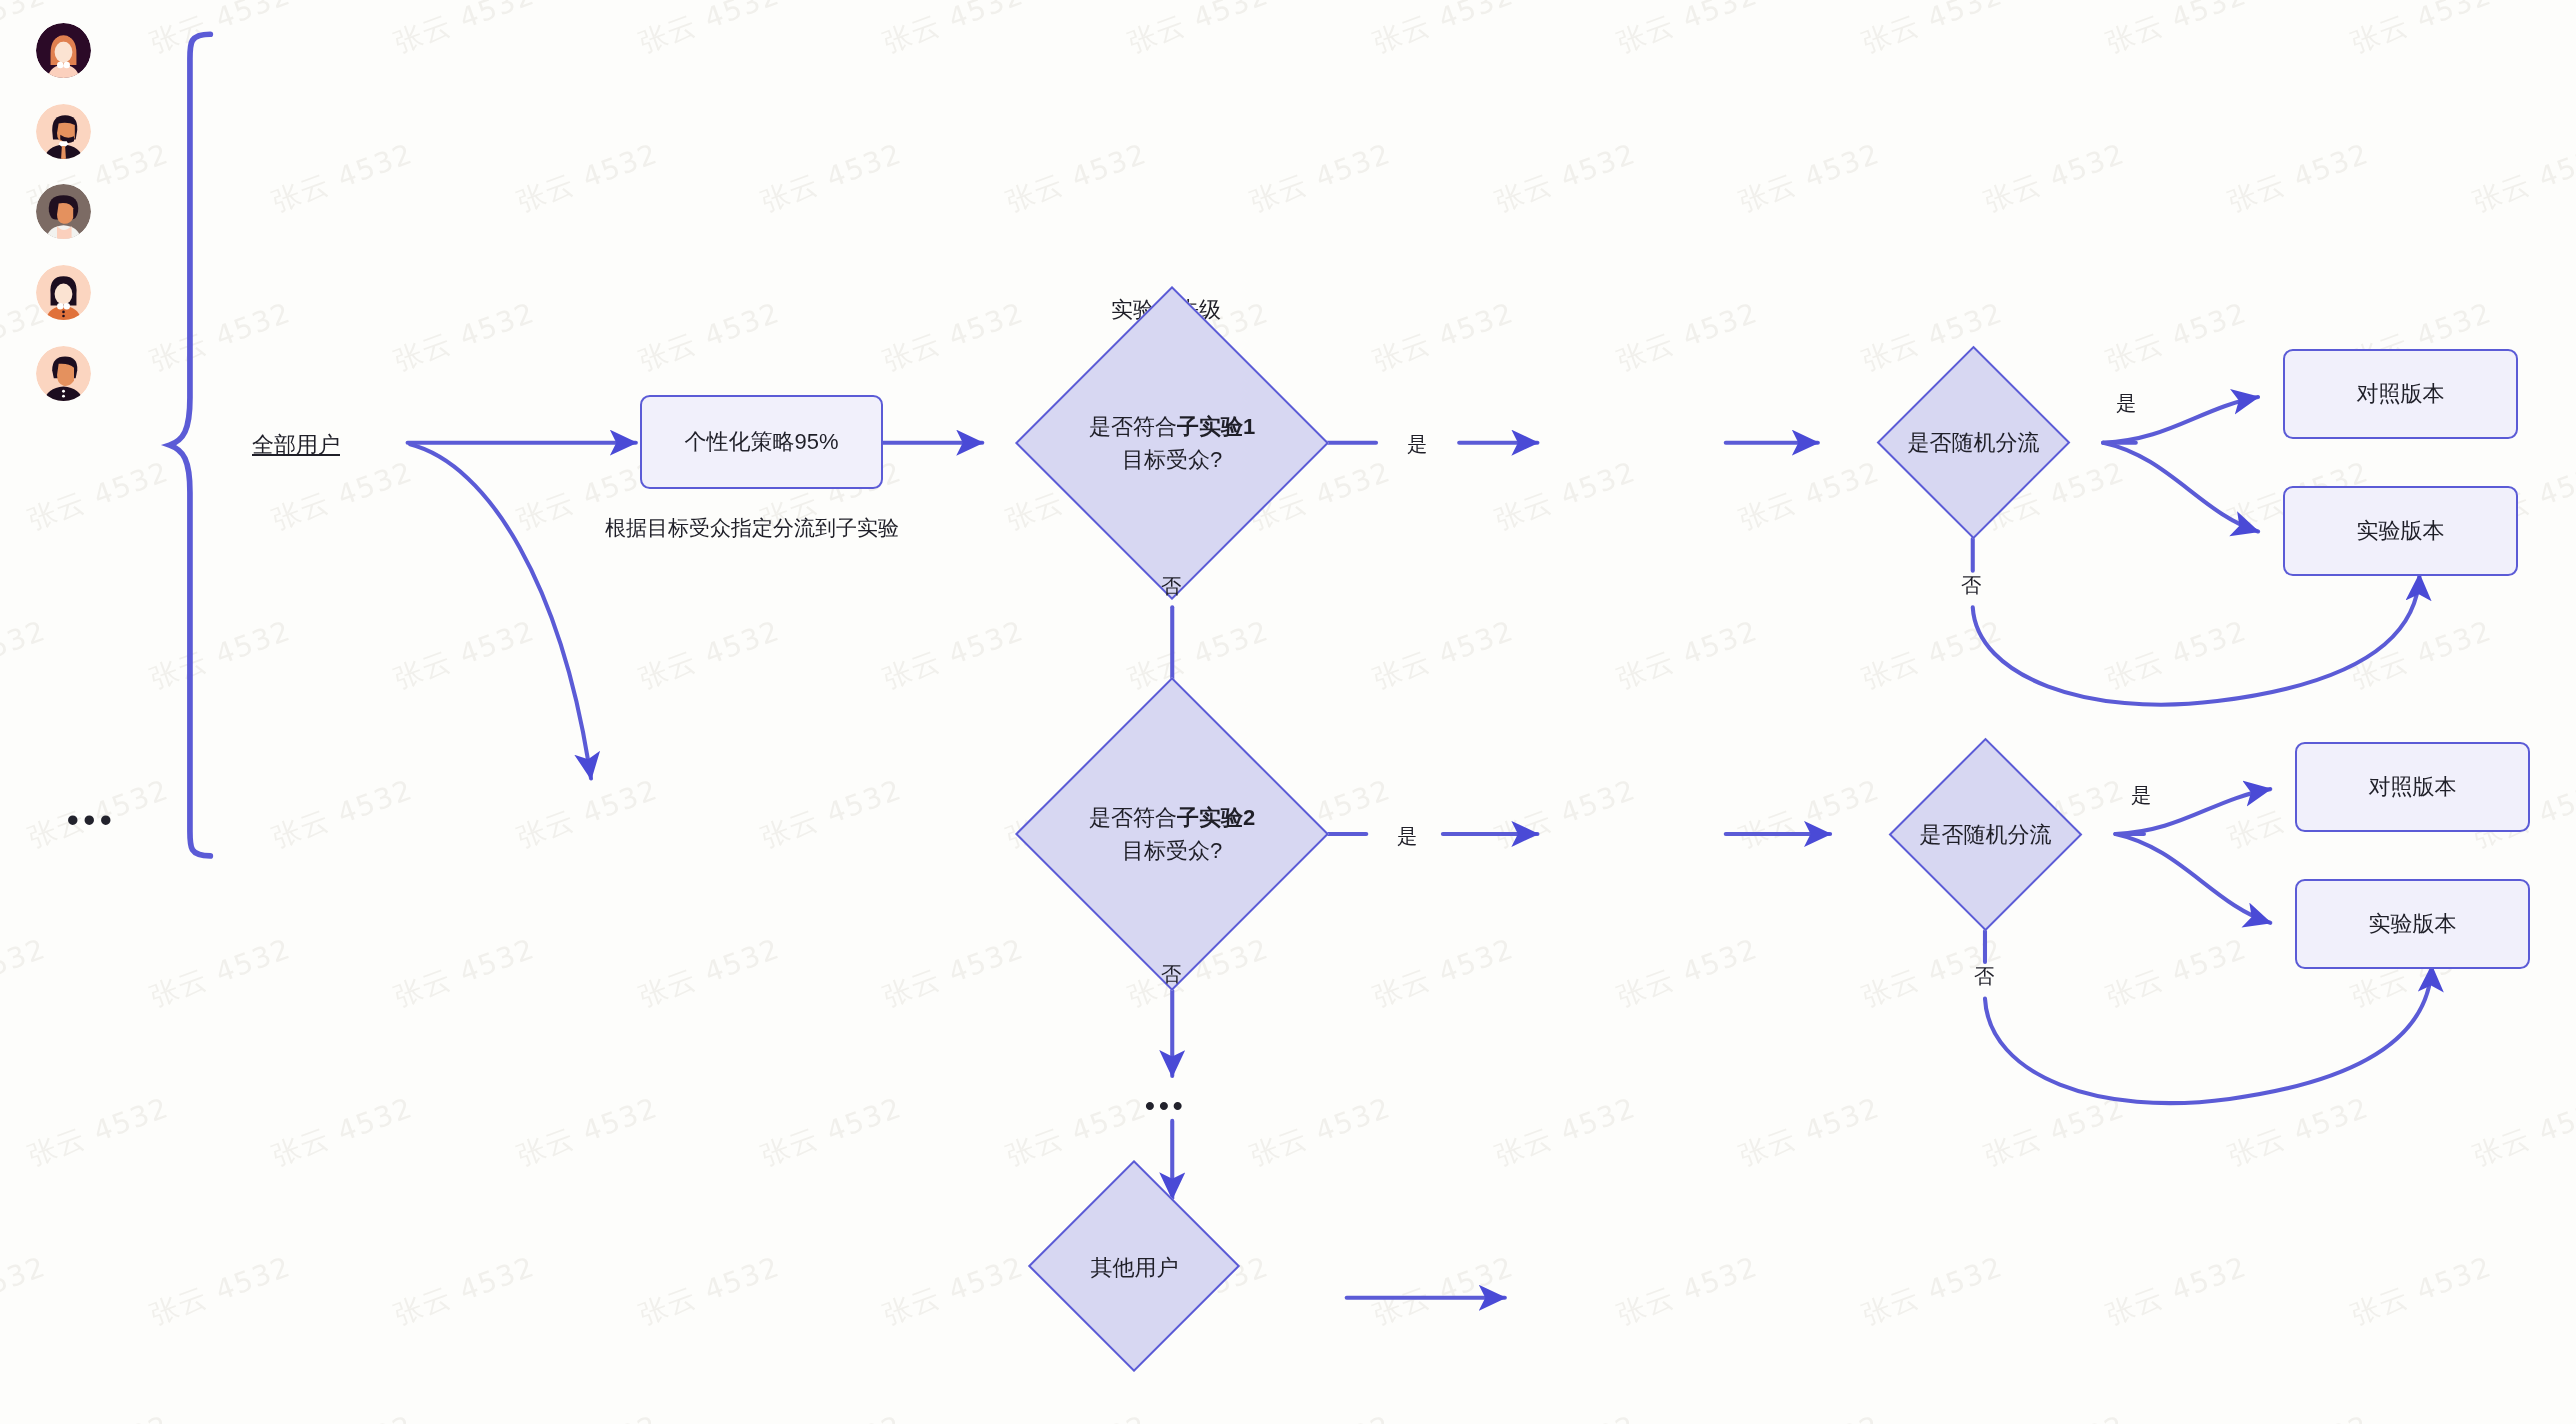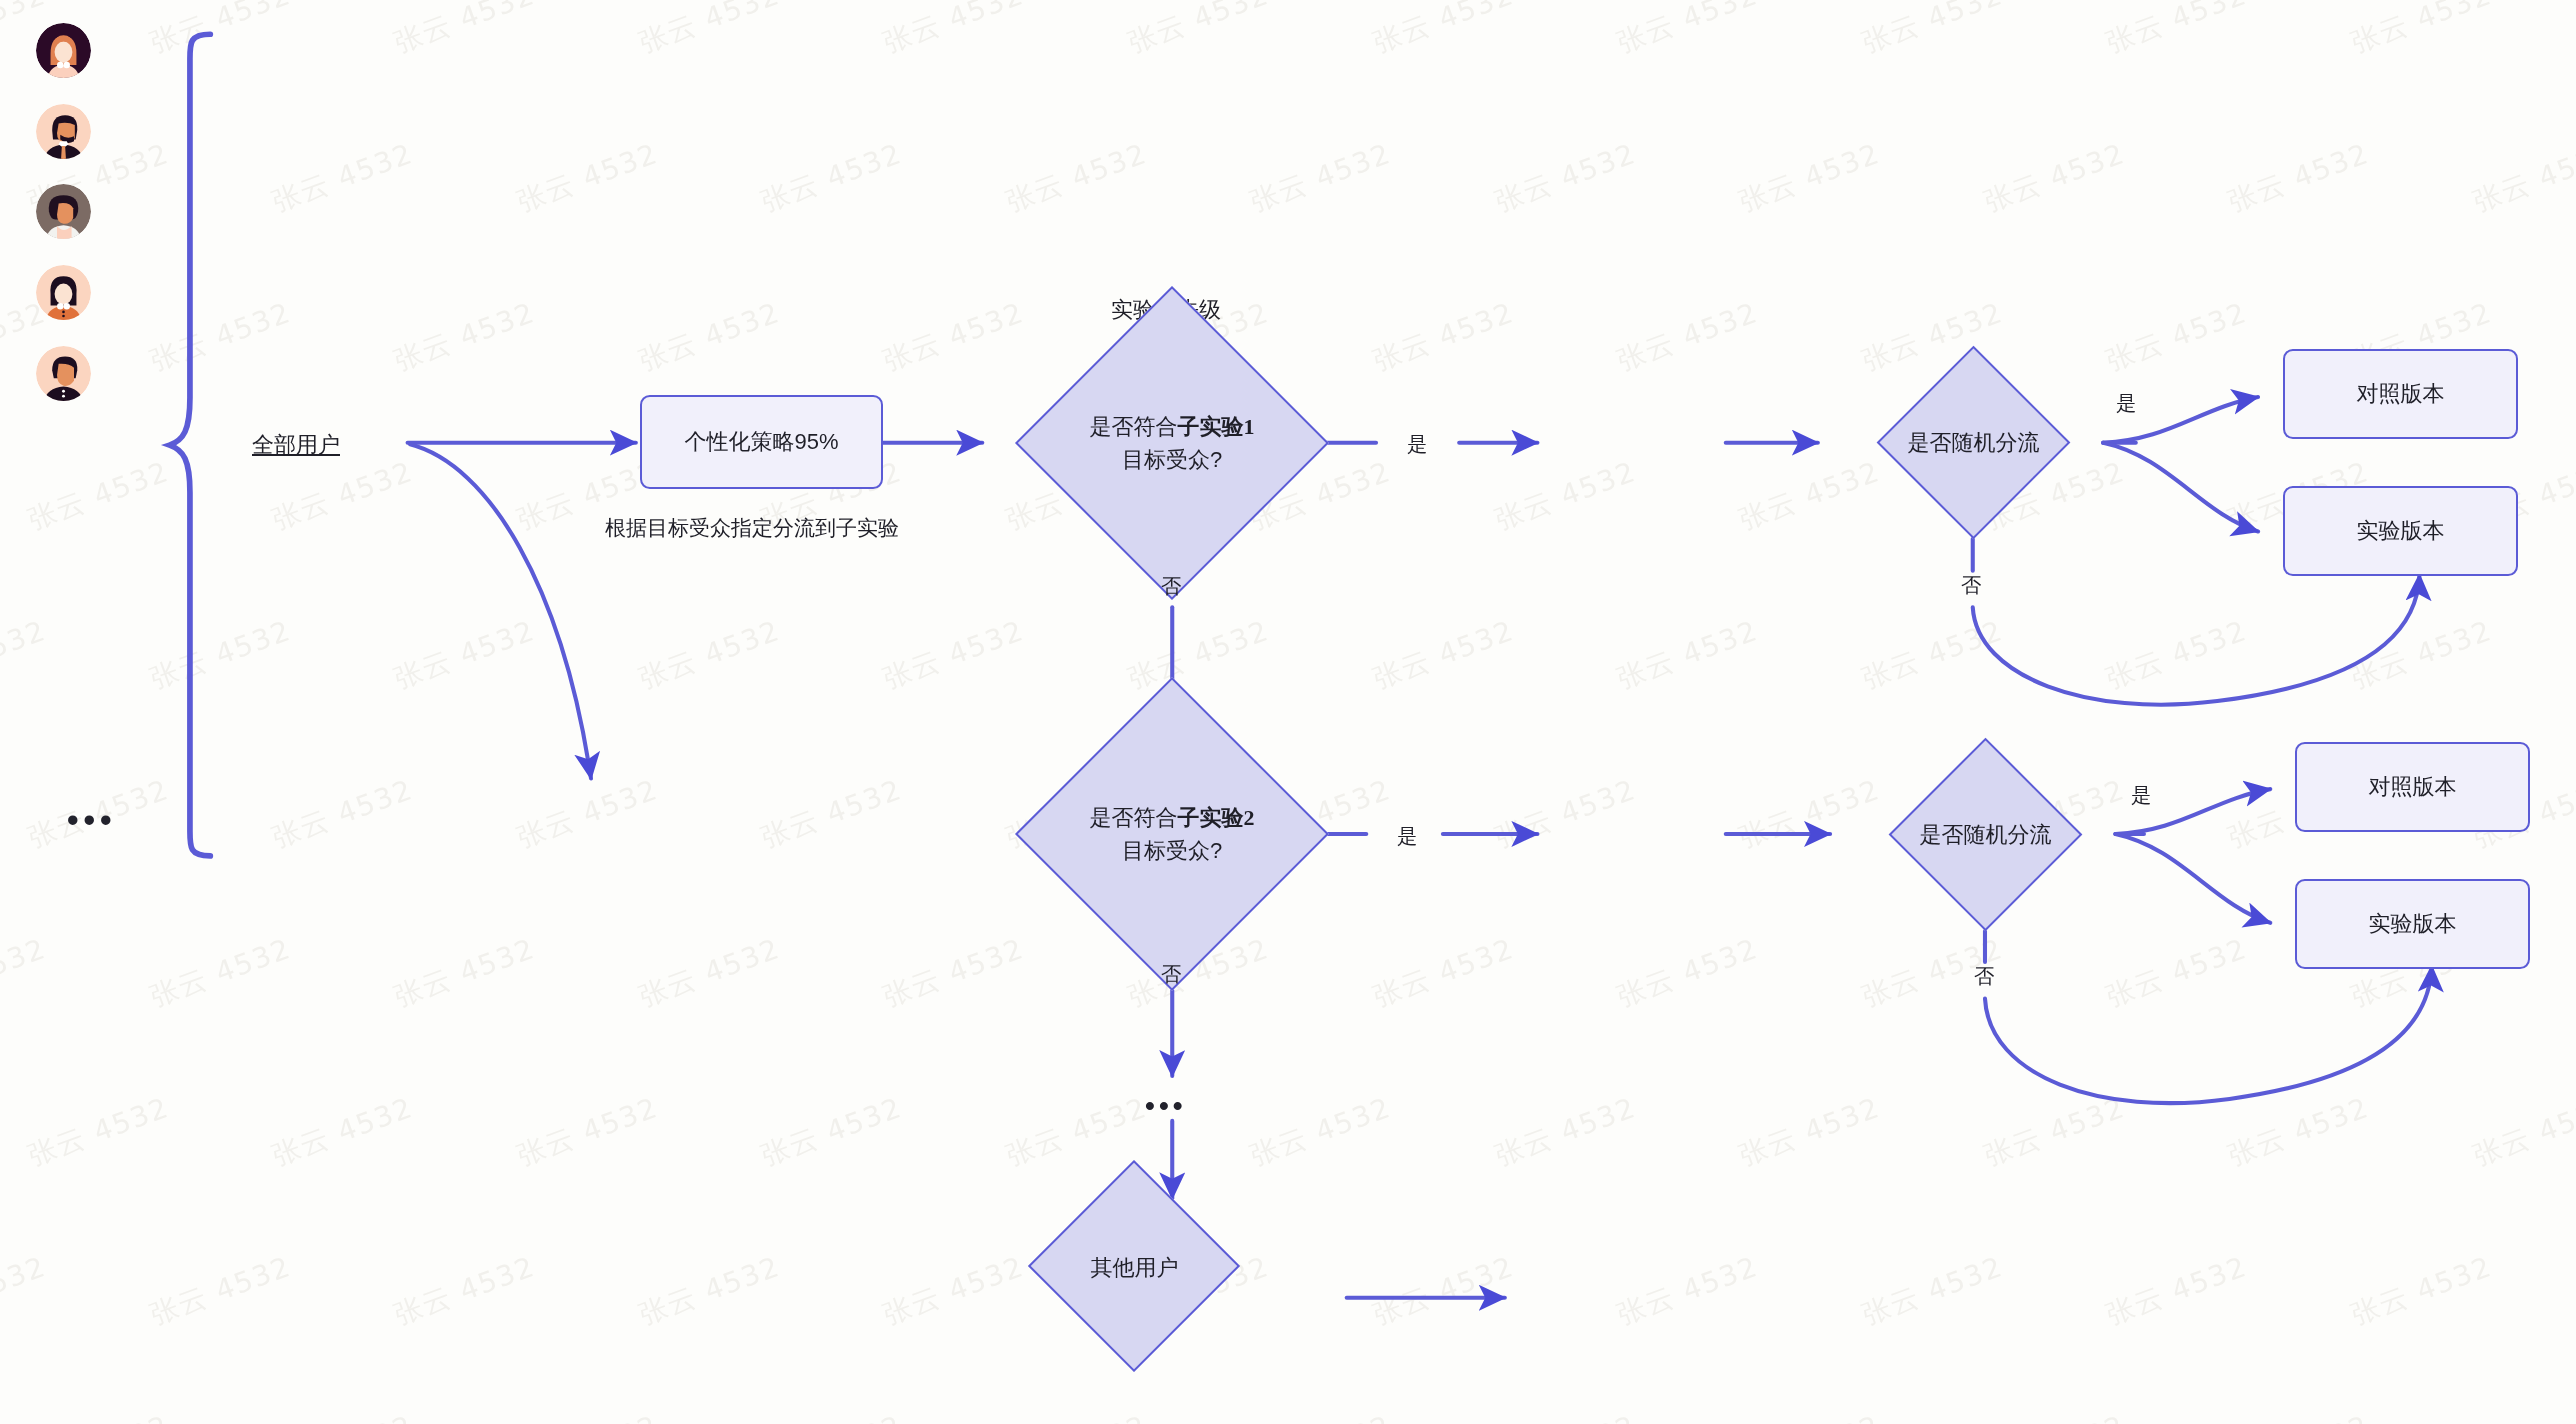--- a/index.html
+++ b/index.html
@@ -56,21 +56,21 @@
     box-sizing:border-box;
   }
   .diamond .dlabel{
     position:relative;z-index:2;
     color:#1f1f28;
     font-size:22px;
     text-align:center;
     line-height:1.5;
     white-space:nowrap;
   }
-  .diamond .dlabel b{font-weight:bold;font-family:Liberation Serif, serif;}
+  .diamond .dlabel b{font-weight:bold;}
 
   .plain-text{
     position:absolute;
     color:#1f1f28;
     font-size:22px;
     white-space:nowrap;
   }
   .edge-label{
     position:absolute;
     color:#1f1f28;

